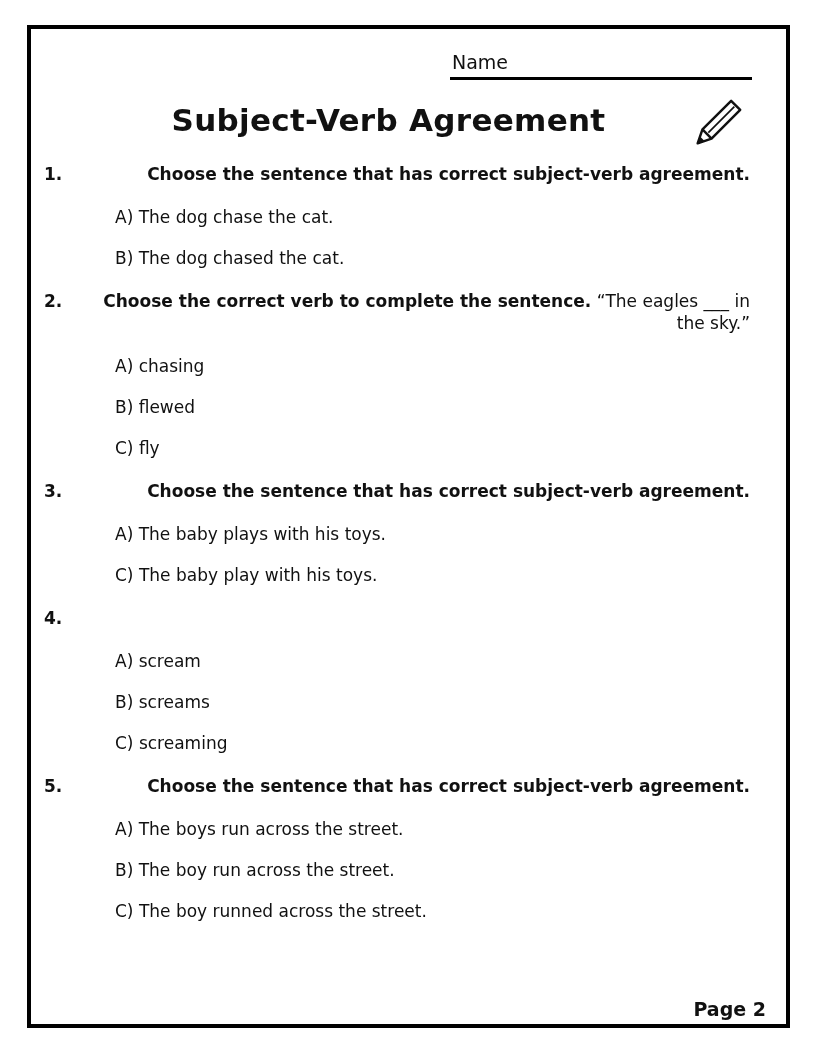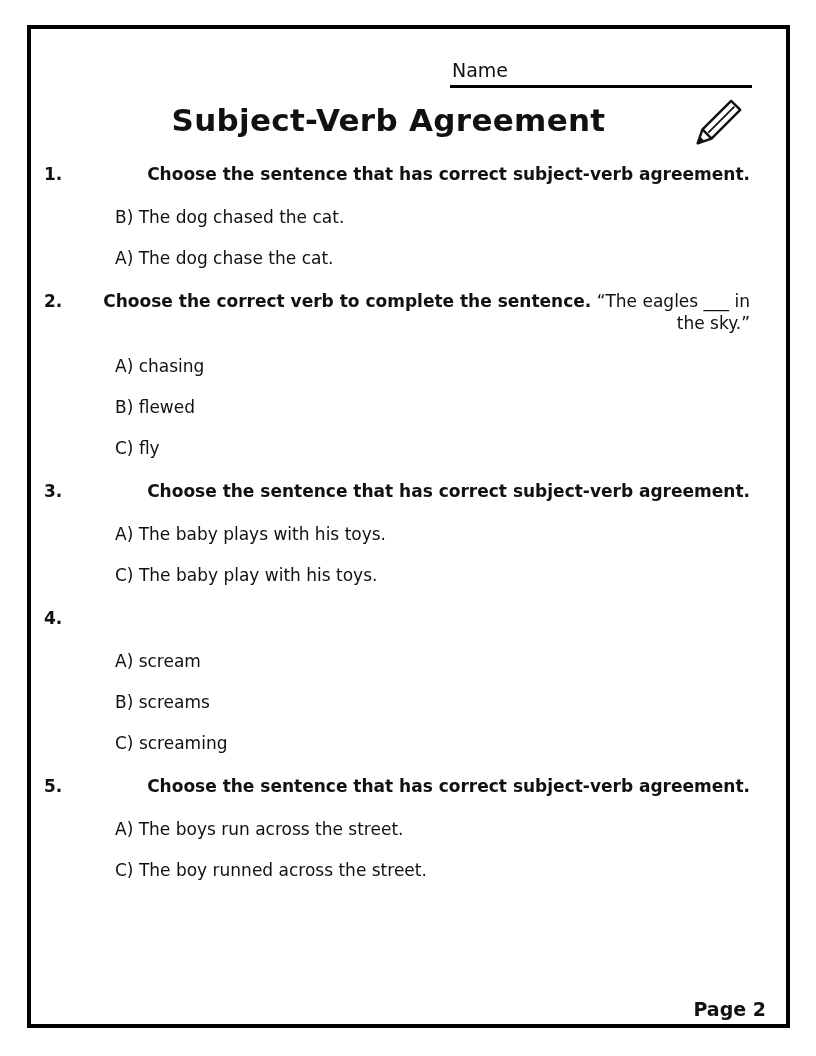--- a/index.html
+++ b/index.html
@@ -24,21 +24,20 @@
     height: 995px;
     border: 4px solid #000000;
     background: #ffffff;
   }
   
   .name-block {
     position: absolute;
     left: 419px;
     top: 22px;
     width: 302px;
-    margin-top: 8px;
   }
   .name-label {
     font-size: 19px;
     margin-left: 2px;
   }
   .name-line {
     height: 0;
     border-bottom: 3px solid #000000;
     margin-top: 4px;
   }
@@ -128,22 +127,22 @@
       <span class="title">Subject-Verb Agreement</span>
     </div>
 
     <div class="questions">
 
       <div class="question">
         <div class="q-head">
           <span class="qnum">1.</span>
           <span class="prompt"><span class="prompt-bold">Choose the sentence that has correct subject-verb agreement.</span><span class="prompt-rest"></span></span>
         </div>
+        <div class="option">A) The dog chase the cat.</div>
         <div class="option">B) The dog chased the cat.</div>
-        <div class="option">A) The dog chase the cat.</div>
       </div>
 
       <div class="question">
         <div class="q-head">
           <span class="qnum">2.</span>
           <span class="prompt"><span class="prompt-bold">Choose the correct verb to complete the sentence.</span><span class="prompt-rest"> “The eagles ___ in the sky.”</span></span>
         </div>
         <div class="option">A) chasing</div>
         <div class="option">B) flewed</div>
         <div class="option">C) fly</div>
@@ -166,20 +165,21 @@
         <div class="option">B) screams</div>
         <div class="option">C) screaming</div>
       </div>
 
       <div class="question">
         <div class="q-head">
           <span class="qnum">5.</span>
           <span class="prompt"><span class="prompt-bold">Choose the sentence that has correct subject-verb agreement.</span><span class="prompt-rest"></span></span>
         </div>
         <div class="option">A) The boys run across the street.</div>
+        <div class="option">B) The boy run across the street.</div>
         <div class="option">C) The boy runned across the street.</div>
       </div>
 
     </div>
 
     <div class="page-number">Page 2</div>
 
   </div>
 </div>
 

